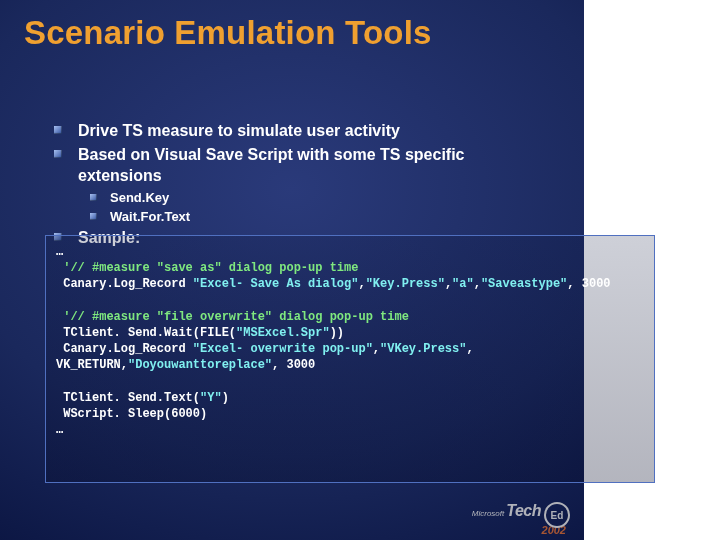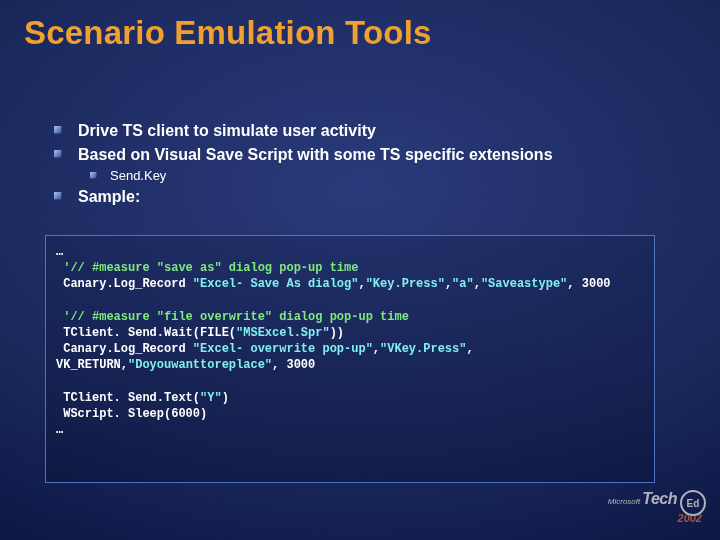--- a/index.html
+++ b/index.html
@@ -4,21 +4,21 @@
 <style>
   html, body {
     margin: 0;
     padding: 0;
     width: 720px;
     height: 540px;
     overflow: hidden;
     font-family: Arial, Helvetica, sans-serif;
   }
   .slide {
-    width: 720px;
+    width: 584px;
     height: 540px;
     background: radial-gradient(ellipse 130% 110% at 50% 35%, #2a3a7a 0%, #1a285c 45%, #0a1440 75%, #020820 100%);
     position: relative;
     box-sizing: border-box;
   }
   .title {
     position: absolute;
     top: 14px;
     left: 24px;
     color: #f0a030;
@@ -47,21 +47,21 @@
     left: 0;
     top: 6px;
     width: 8px;
     height: 8px;
     background: linear-gradient(135deg, #a8c0f0 0%, #3050a0 100%);
     box-shadow: inset -1px -1px 1px rgba(0,0,0,0.4);
   }
   .l2 {
     color: #ffffff;
     font-size: 13px;
-    font-weight: normal;
+    font-weight: bold;
     line-height: 1.4;
     margin-bottom: 1px;
     position: relative;
     padding-left: 20px;
     margin-left: 36px;
   }
   .l2::before {
     content: "";
     position: absolute;
     left: 0;
@@ -89,21 +89,21 @@
     line-height: 1.35;
     white-space: pre-wrap;
     word-break: break-word;
   }
   .cw { color: #ffffff; }
   .cg { color: #7fe87f; }
   .cc { color: #80f0f0; }
   .logo {
     position: absolute;
     right: 14px;
-    bottom: 16px;
+    bottom: 4px;
     display: flex;
     flex-direction: column;
     align-items: flex-end;
     opacity: 0.85;
   }
   .logo-top {
     display: flex;
     align-items: baseline;
     gap: 2px;
   }
@@ -146,23 +146,24 @@
   }
 </style>
 </head>
 <body>
 
 <div class="slide">
 
   <div class="title">Scenario Emulation Tools</div>
 
   <div class="content">
-    <div class="l1">Drive TS client to simulate user activity</div>
+    <div class="l1">Drive TS measure to simulate user activity</div>
     <div class="l1">Based on Visual Save Script with some TS specific extensions</div>
     <div class="l2">Send.Key</div>
+    <div class="l2">Wait.For.Text</div>
     <div class="l1">Sample:</div>
   </div>
 
   <div class="code-box">
     <div class="code"><span class="cw">…</span>
 <span class="cg"> '// #measure "save as" dialog pop-up time</span>
 <span class="cw"> Canary.Log_Record </span><span class="cc">"Excel- Save As dialog"</span><span class="cw">,</span><span class="cc">"Key.Press"</span><span class="cw">,</span><span class="cc">"a"</span><span class="cw">,</span><span class="cc">"Saveastype"</span><span class="cw">, 3000</span>
 
 <span class="cg"> '// #measure "file overwrite" dialog pop-up time</span>
 <span class="cw"> TClient. Send.Wait(FILE(</span><span class="cc">"MSExcel.Spr"</span><span class="cw">))</span>

